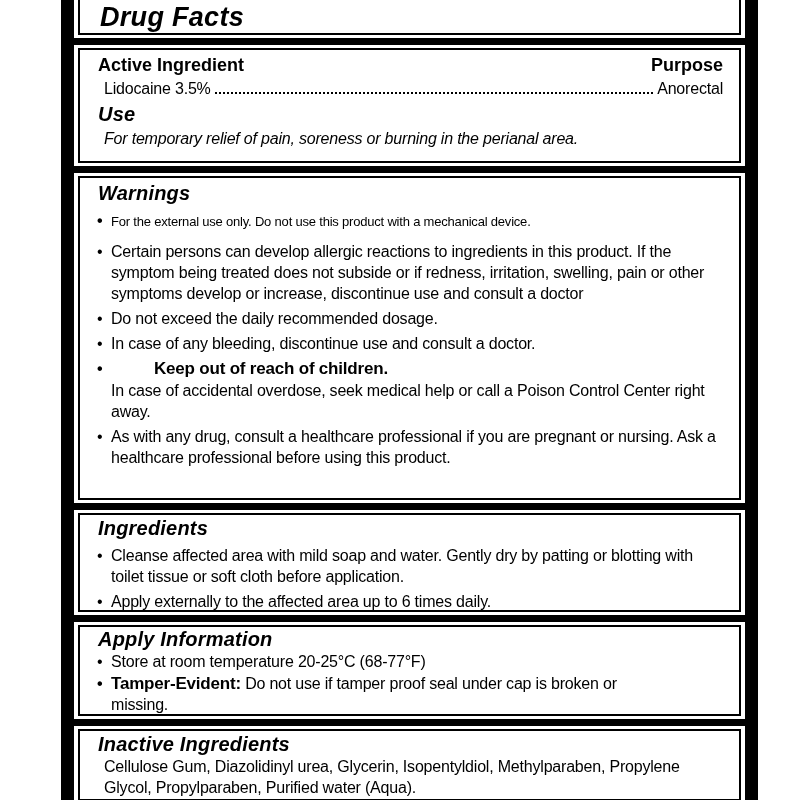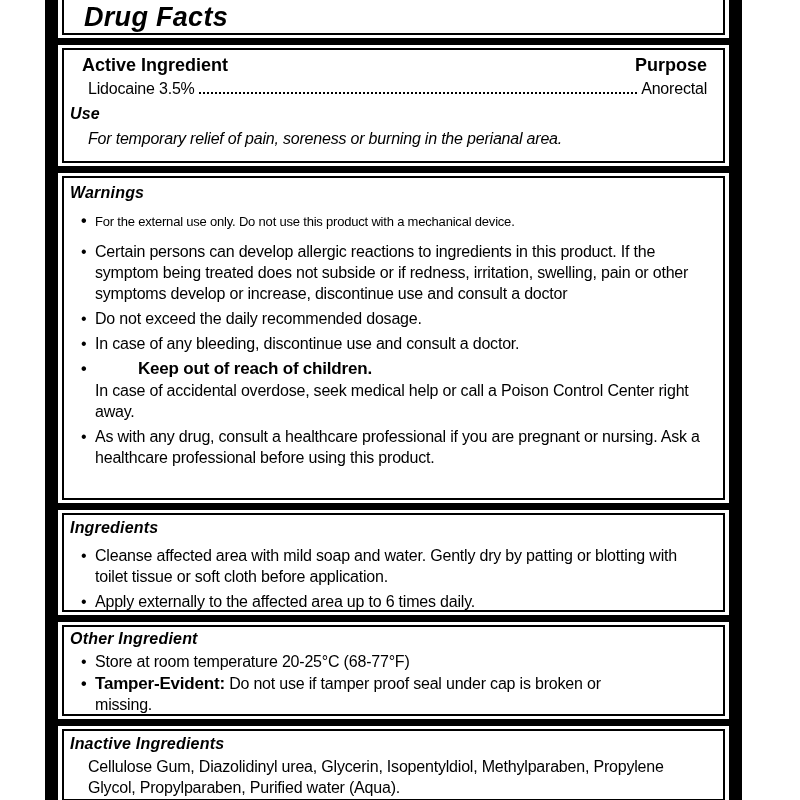--- a/index.html
+++ b/index.html
@@ -5,21 +5,21 @@
   html, body { margin: 0; padding: 0; }
   body {
     width: 800px; height: 800px;
     background: #ffffff;
     font-family: "Liberation Sans", sans-serif;
     color: #000;
     position: relative;
     overflow: hidden;
   }
   .label-wrap {
-    position: absolute; left: 45px; top: 0;
+    position: absolute; left: 61px; top: 0;
     width: 697px; height: 800px;
   }
   .side-bar {
     position: absolute; top: 0; width: 13px; height: 800px;
     background: #000; z-index: 3;
   }
   .side-bar.left  { left: 0; }
   .side-bar.right { right: 0; }
   .stack { position: absolute; left: 0; top: 0; width: 697px; }
 
@@ -37,22 +37,22 @@
 
   
   .title-box { height: 35px; border-top: none; }
   .drug-facts {
     font-size: 27px; font-weight: bold; font-style: italic;
     line-height: 32px; padding: 1px 0 0 20px; letter-spacing: 0.3px;
   }
 
   
   .heading {
-    font-size: 16px; font-weight: bold; font-style: italic;
-    line-height: 22px; padding-left: 6px; letter-spacing: 0.2px;
+    font-size: 20px; font-weight: bold; font-style: italic;
+    line-height: 22px; padding-left: 18px; letter-spacing: 0.2px;
   }
   .body-txt { font-size: 16px; line-height: 21px; letter-spacing: -0.2px; }
   .plain-ind { padding-left: 24px; padding-right: 12px; }
 
   
   .box-active { height: 115px; padding-top: 5px; }
   .ai-row {
     display: flex; justify-content: space-between;
     padding: 0 16px 0 18px;
     font-size: 18px; font-weight: bold; line-height: 21px;
@@ -170,21 +170,21 @@
           <div class="btxt body-txt">Apply externally to the affected area up to 6 times daily.</div>
         </li>
       </ul>
     </div>
 
     <div class="divider">
         <div class="bar"></div>
       </div>
 
     <div class="box box-other">
-      <div class="heading">Other Ingredient</div>
+      <div class="heading">Apply Information</div>
       <ul class="bullets">
         <li class="bullet">
           <span class="marker">•</span>
           <div class="btxt body-txt">Store at room temperature 20-25°C (68-77°F)</div>
         </li>
         <li class="bullet">
           <span class="marker bold-big-marker">•</span>
           <div class="btxt body-txt tamper-wrap">
             <span class="bold-inline">Tamper-Evident:</span>
             <span>Do not use if tamper proof seal under cap is broken or missing.</span>

